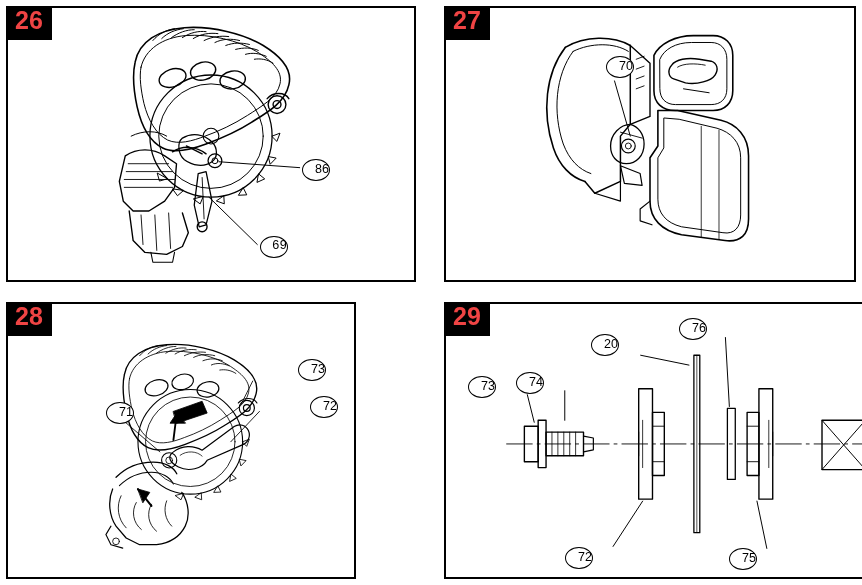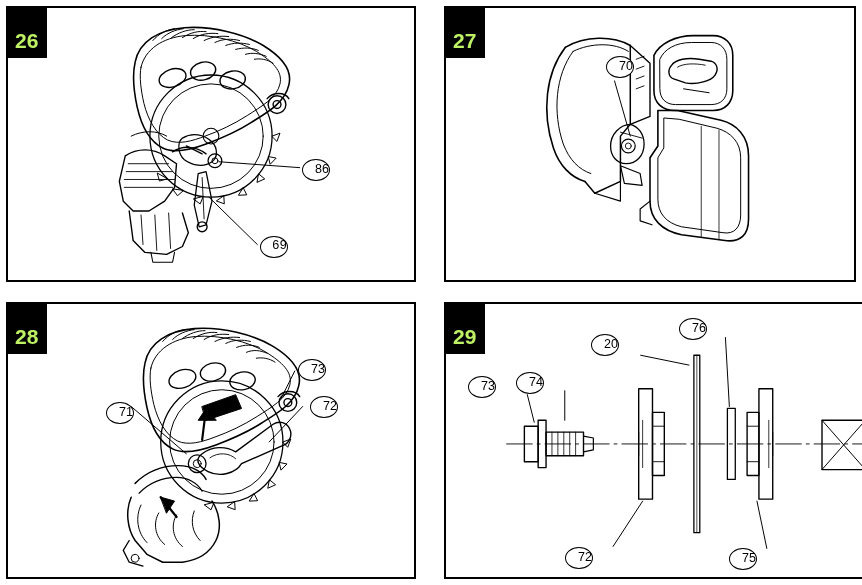--- a/index.html
+++ b/index.html
@@ -1,22 +1,22 @@
 <!DOCTYPE html>
 <html><head>
 <meta charset="utf-8">
 <style>
   html,body{margin:0;padding:0;background:#ffffff;}
   body{width:862px;height:585px;font-family:"Liberation Sans",sans-serif;position:relative;overflow:hidden;}
   .sheet{position:absolute;left:0;top:0;width:862px;height:585px;}
 
   .panel{position:absolute;border:2px solid #000;box-sizing:border-box;background:#fff;}
-  .panel-num{position:absolute;left:-2px;top:-2px;background:#000;color:#bef264;
-             font-weight:bold;font-size:21px;line-height:1;
-             padding:24px 9px 7px 9px;font-family:"Liberation Sans",sans-serif;}
+  .panel-num{position:absolute;left:-2px;top:-2px;background:#000;color:#ef4444;
+             font-weight:bold;font-size:25px;line-height:1;
+             padding:2px 9px 7px 9px;font-family:"Liberation Sans",sans-serif;}
   .panel-art{position:absolute;left:0;top:0;width:100%;height:100%;}
 
   .callout{position:absolute;width:26px;height:20px;border:1.5px solid #000;
            border-radius:50%;background:#fff;font-size:12.5px;line-height:18px;
            text-align:right;color:#000;font-family:"Liberation Sans",sans-serif;}
   svg{display:block;}
 </style>
 </head>
 <body>
 
@@ -152,21 +152,21 @@
 
         <path d="M176 160 L196 168 L198 180 L180 178 Z" stroke-width="1.2"></path>
         <path d="M150 188 L176 196 L176 176" stroke-width="1.2"></path>
 
         <path d="M170 74 L186 130" stroke-width="1"></path>
       </g>
     </svg>
     <div class="callout" style="left:160px;top:48px;">70</div>
   </div>
 
-  <div class="panel" style="left:6px;top:302px;width:410px;height:277px;">
+  <div class="panel" style="left:6px;top:302px;width:350px;height:277px;">
     <div class="panel-num">28</div>
     <svg class="panel-art" viewBox="0 0 410 277" width="410" height="277">
       <g fill="none" stroke="#000" stroke-width="1.4" stroke-linecap="round" stroke-linejoin="round">
 
         <g transform="translate(216,140)">
           <circle cx="0" cy="0" r="62" stroke-width="1.3"></circle>
           <circle cx="0" cy="0" r="53" stroke-width="1"></circle>
           <g stroke-width="1">
             <path d="M62 0 l8 -3 l-3 8 z"></path>
             <path d="M58.5 20.8 l7.6 1.5 l-5.8 6 z"></path>

